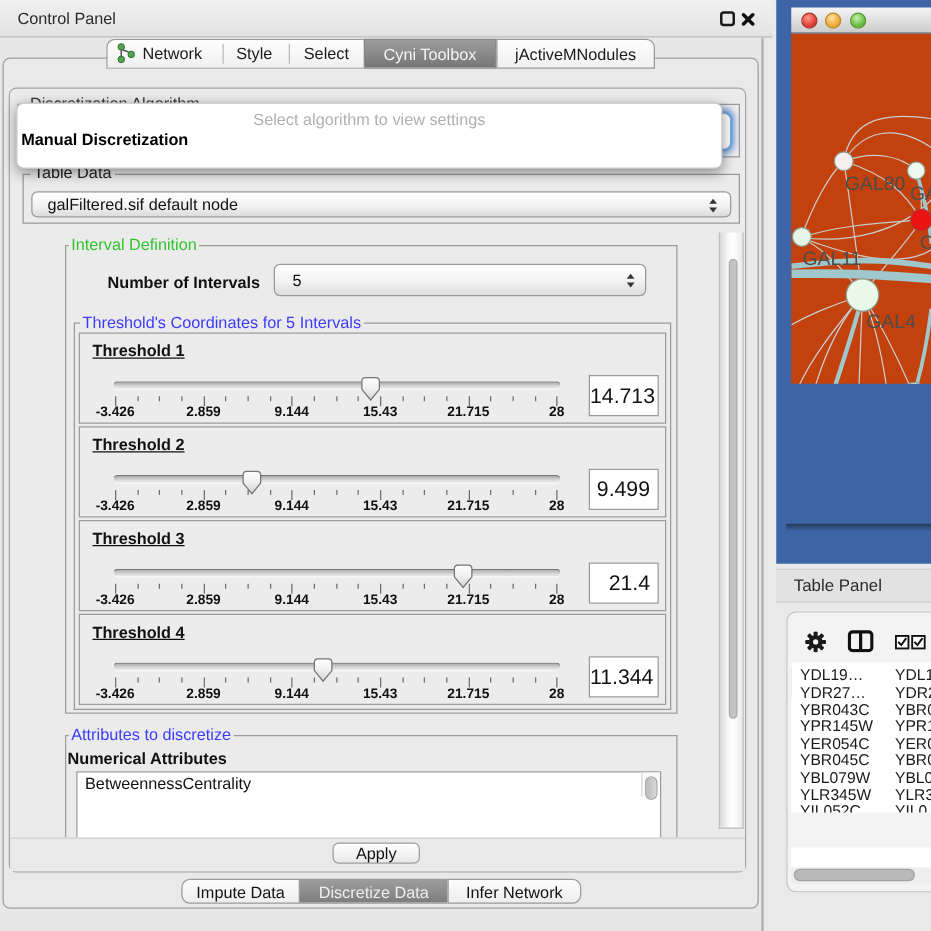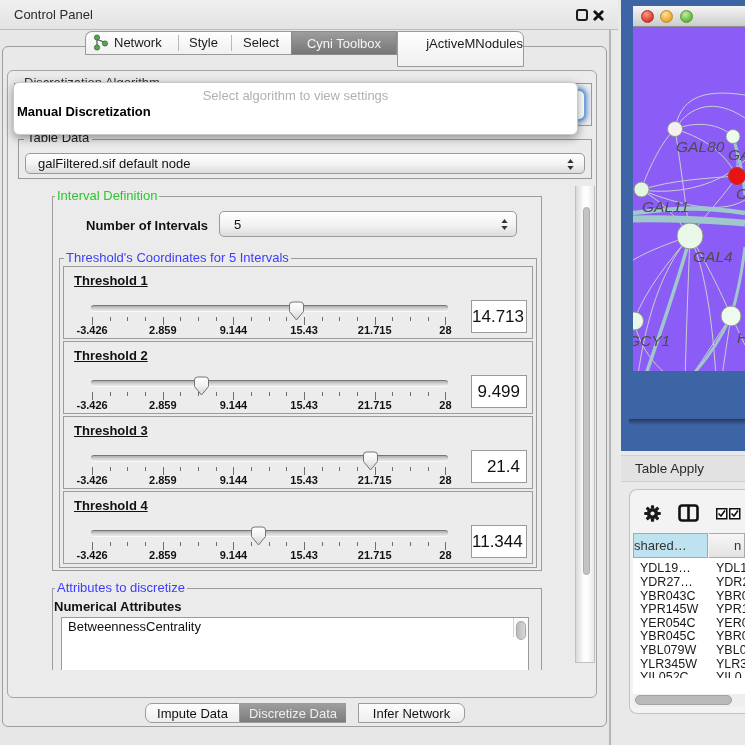--- a/index.html
+++ b/index.html
@@ -19,23 +19,23 @@
 #innerpanel { position:absolute; left:7px; top:70px; width:590px; height:628px;
   background:#ebebeb; border:1px solid #a5a5a5; border-radius:6px; }
 #tabgroup { position:absolute; left:85px; top:31px; width:206px; height:24px;
   background:linear-gradient(#fefefe,#f0f0f0); border:1px solid #9b9b9b; border-right:none;
   border-radius:7px 0 0 0; }
 .tsep { position:absolute; top:4px; width:1px; height:16px; background:#b9b9b9; }
 .tlabel { position:absolute; top:35px; font-size:13px; color:#1a1a1a; }
 #tabdark { position:absolute; left:291px; top:31px; width:106px; height:24px;
   background:linear-gradient(#9d9d9d,#767676); border:1px solid #8a8a8a; color:#f5f5f5;
   text-align:center; line-height:24px; font-size:13px; }
-#tabjam { position:absolute; left:397px; top:31px; width:127px; height:36px;
+#tabjam { position:absolute; left:397px; top:31px; width:127px; height:24px;
   background:linear-gradient(#fefefe,#f0f0f0); border:1px solid #9b9b9b; border-radius:0 7px 0 0;
-  color:#1a1a1a; text-align:right; line-height:24px; font-size:13px; }
+  color:#1a1a1a; text-align:center; line-height:24px; font-size:13px; }
 
 
 #icnsq { position:absolute; left:576px; top:9px; width:12px; height:12px; border:2px solid #1a1a1a; border-radius:3px; }
 
 
 .group { position:absolute; border:1px solid #999; }
 .gtitle { position:absolute; top:-8px; font-size:13px; background:#ebebeb; padding:0 3px; }
 
 
 #galgo { left:14px; top:83px; width:578px; height:43px; }
@@ -83,44 +83,44 @@
 #althumb { position:absolute; left:2px; top:3px; width:10px; height:44px; background:linear-gradient(90deg,#bbb,#d7d7d7); border:1px solid #a8a8a8; border-radius:6px; }
 
 
 #applyrow { position:absolute; left:8px; top:670px; width:588px; height:27px; background:#e9e9e9; border-top:1px solid #cfcfcf; }
 #applybtn { position:absolute; left:258px; top:3px; width:70px; height:17px; background:linear-gradient(#ffffff,#e8e8e8);
   border:1px solid #9f9f9f; border-radius:5px; font-size:13px; color:#111; text-align:center; line-height:15px; }
 
 
 .btab { position:absolute; top:703px; height:20px; font-size:13px; text-align:center; border:1px solid #9b9b9b; }
 #btab1 { left:145px; width:95px; background:linear-gradient(#fdfdfd,#ededed); border-radius:7px 0 0 7px; color:#111; line-height:19px; }
-#btab2 { left:240px; width:106px; background:linear-gradient(#9d9d9d,#7d7d7d); color:#efefef; line-height:19px; border-left:none; border-right:none; }
+#btab2 { left:240px; width:118px; background:linear-gradient(#9d9d9d,#7d7d7d); color:#efefef; line-height:19px; border-left:none; border-right:none; }
 #btab3 { left:358px; width:107px; background:linear-gradient(#fdfdfd,#ededed); border-radius:0 7px 7px 0; color:#111; line-height:19px; }
 
 
 #popup { position:absolute; left:13px; top:82px; width:565px; height:53px; background:#fff;
   border:1px solid #c8c8c8; border-radius:6px; box-shadow:0 3px 10px rgba(0,0,0,.4); }
 #popup .p1 { position:absolute; left:0; width:100%; text-align:center; top:5px; font-size:13px; color:#b0b0b0; }
 #popup .p2 { position:absolute; left:3px; top:21px; font-size:13px; font-weight:bold; color:#000; }
 #popup .p3 { position:absolute; left:3px; top:38px; font-size:13px; color:#000; }
 
 
 #bluewin { position:absolute; left:621px; top:0; width:124px; height:451px; background:#3d64a5; }
 #nettitle { position:absolute; left:633px; top:6px; width:112px; height:21px; background:linear-gradient(#f5f5f5,#cccccc); border-bottom:1px solid #909090; }
 .light { position:absolute; top:10px; width:13px; height:13px; border-radius:50%; }
-#canvas { position:absolute; left:633px; top:27px; width:112px; height:344px; background:#8b5cf6; overflow:hidden;font-style:italic; }
+#canvas { position:absolute; left:633px; top:27px; width:112px; height:280px; background:#c2410c; overflow:hidden; }
 #tpbar { position:absolute; left:621px; top:455px; width:124px; height:27px; background:#e2e2e2; border-top:1px solid #d0d0d0; border-bottom:1px solid #d0d0d0; }
 #tpbar span { position:absolute; left:14px; top:5px; font-size:13.5px; color:#2b2b2b; }
 #tablepanel { position:absolute; left:629px; top:489px; width:116px; height:225px; background:#f3f3f3;
   border:1px solid #c2c2c2; border-radius:8px 0 0 8px; border-right:none; }
 #tableheader1 { position:absolute; left:633px; top:533px; width:75px; height:25px; background:#bfe2f1;
   border:1px solid #93aebc; font-size:13px; color:#333; line-height:24px; }
 #tableheader2 { position:absolute; left:709px; top:533px; width:36px; height:25px; background:linear-gradient(#f6f6f6,#e3e3e3);
   border:1px solid #aaa; border-left:none; font-size:13px; color:#333; }
-#tablebody { position:absolute; left:633px; top:558px; width:112px; height:120px; background:#fff; overflow:hidden; }
+#tablebody { position:absolute; left:633px; top:530px; width:112px; height:120px; background:#fff; overflow:hidden; }
 #tablegap { position:absolute; left:633px; top:678px; width:112px; height:16px; background:#fff; }
 .trow { position:absolute; left:0; width:112px; height:14px; line-height:14px; font-size:12.5px; color:#191919; }
 .tc1 { position:absolute; left:7px; }
 .tc2 { position:absolute; left:83px; }
 #hscroll { position:absolute; left:633px; top:694px; width:112px; height:13px; background:#eeeeee; }
 #hthumb { position:absolute; left:2px; top:1px; width:97px; height:10px; background:#b9b9b9; border:1px solid #a2a2a2; border-radius:6px; }
 </style>
 </head>
 <body>
 <div id="root">
@@ -335,20 +335,23 @@
       <div style="padding-left:6px">BetweennessCentrality</div>
       <div id="alscroll">
           <div id="althumb"></div>
         </div>
     </div>
   </div>
   <div id="vscroll">
       <div id="vthumb"></div>
     </div>
 
+  <div id="applyrow">
+      <div id="applybtn">Apply</div>
+    </div>
 
   <div class="btab" id="btab1">Impute Data</div>
   <div class="btab" id="btab2">Discretize Data</div>
   <div class="btab" id="btab3">Infer Network</div>
 
   <div id="popup">
     <div class="p1">Select algorithm to view settings</div>
     <div class="p2">Manual Discretization</div>
   </div>
 
@@ -411,21 +414,21 @@
         <text x="693" y="262">GAL4</text>
         <text x="628" y="346">GCY1</text>
         <text x="737" y="343">H</text>
         <text x="686" y="407">HAP2</text>
       </g>
     </svg>
   </div>
 
   <div class="abs" style="left:629px;top:419px;width:116px;height:6px;background:linear-gradient(#26395c,#3d64a5)"></div>
   <div id="tpbar">
-      <span>Table Apply</span>
+      <span>Table Panel</span>
     </div>
   <div id="tablepanel"></div>
 
   <svg class="abs" style="left:644px;top:505px" width="17" height="17" viewBox="0 0 17 17">
     <g fill="#1a1a1a">
       <circle cx="8.5" cy="8.5" r="5.6"></circle>
       <g>
         <rect x="6.9" y="0.2" width="3.2" height="3.4" rx="0.8"></rect>
         <rect x="6.9" y="13.4" width="3.2" height="3.4" rx="0.8"></rect>
         <rect x="0.2" y="6.9" width="3.4" height="3.2" rx="0.8"></rect>

